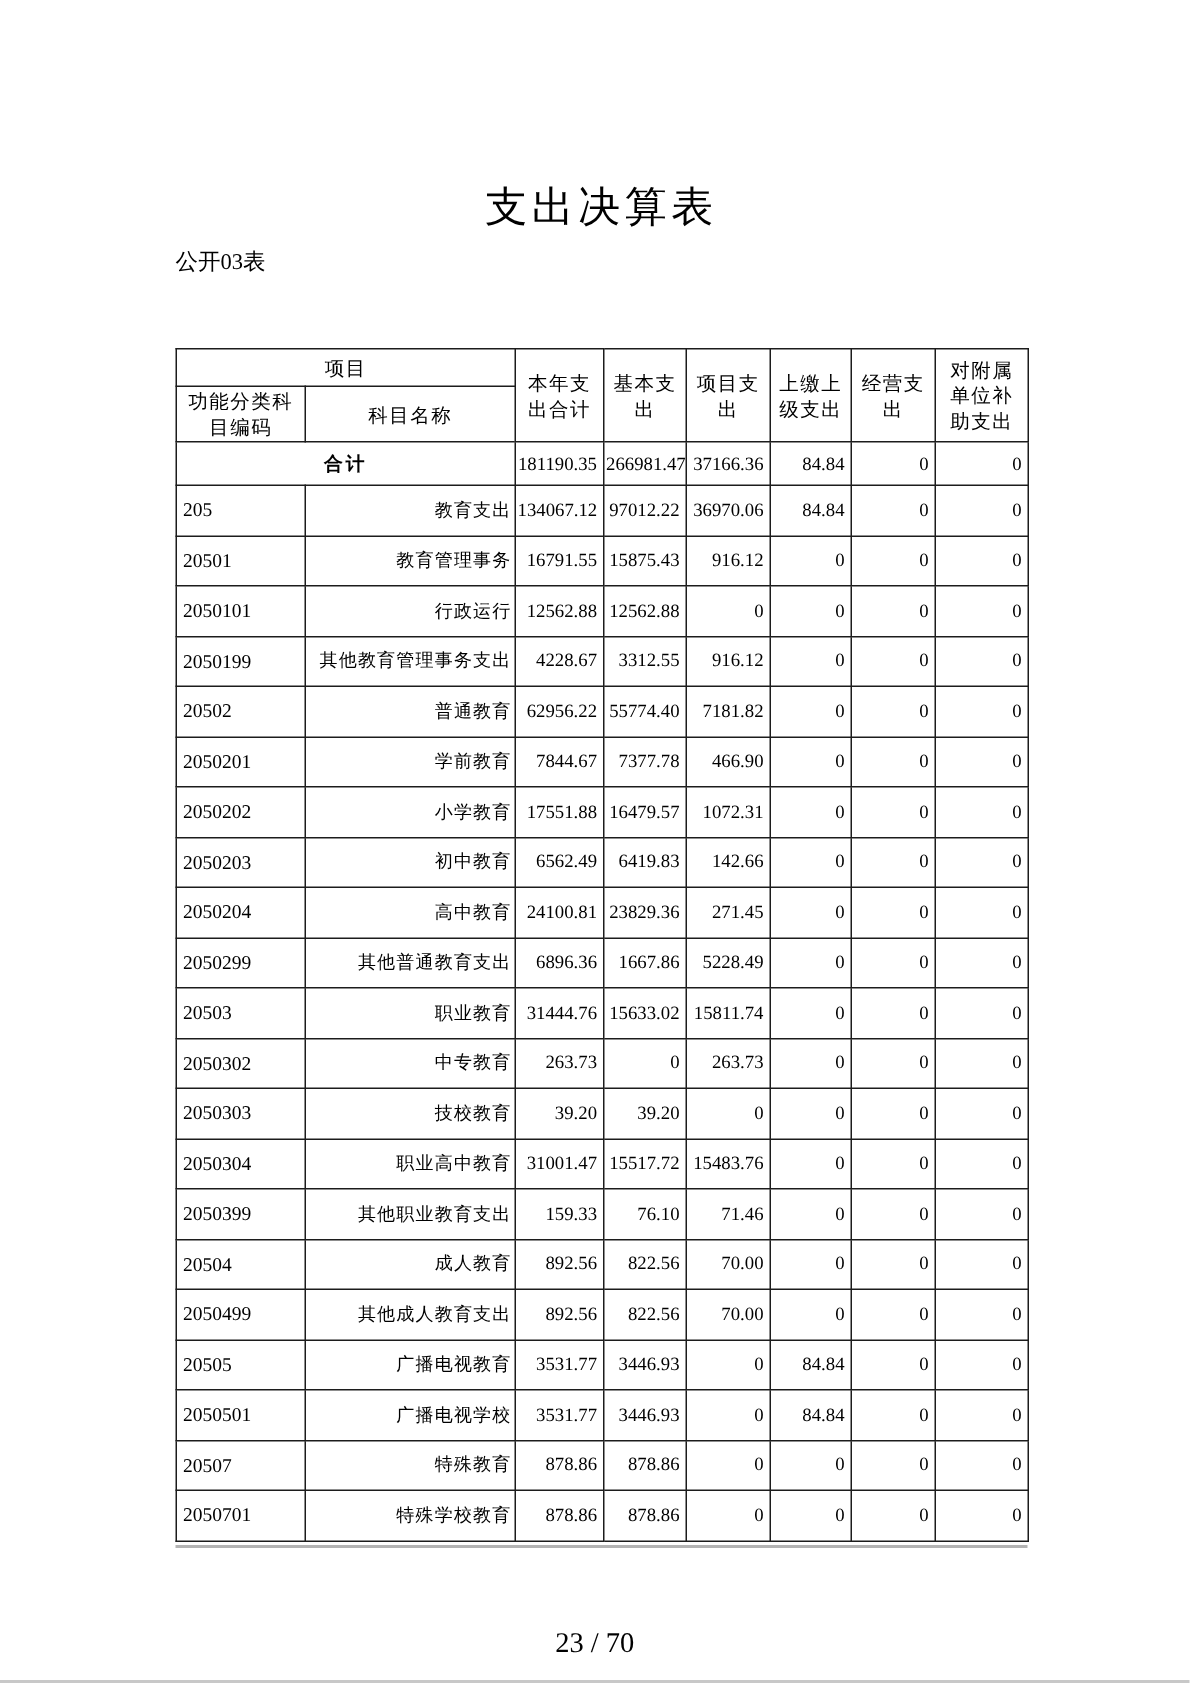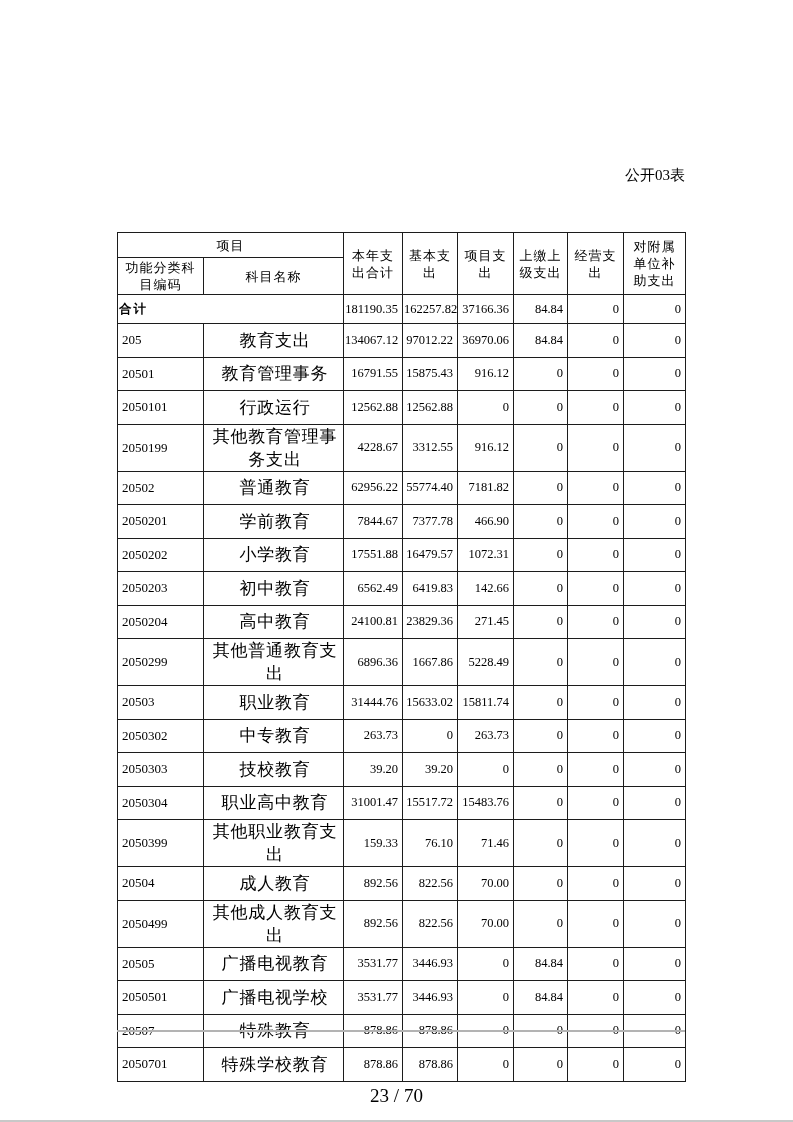--- a/index.html
+++ b/index.html
@@ -16,21 +16,21 @@
   .doc-title{
     position:absolute;left:117px;width:568px;top:121px;
     text-align:center;
     font-size:28px;
     letter-spacing:3px;
     line-height:36px;
     white-space:nowrap;
   }
   .form-no{
     position:absolute;left:117px;width:568px;top:166px;
-    text-align:right;
+    text-align:left;
     font-size:15px;
     line-height:18px;
   }
   .meta-row{
     position:absolute;left:117px;width:568px;top:199px;
     display:flex;justify-content:space-between;
     font-size:15px;line-height:19px;
   }
 
   table.exp{
@@ -48,42 +48,43 @@
     letter-spacing:1px;
     text-align:center;
     line-height:17px;
     padding:1px 3px;
   }
   tr.h1{height:25px;margin-top:32px;}
   tr.h2{height:36px;}
   tbody tr{height:33.5px;}
   tbody tr.total-row{height:29px;}
   td.c-code{font-size:13px;text-align:left;padding:0 2px 0 4px;}
-  td.c-name{font-size:17px;letter-spacing:0.8px;text-align:center;padding:0 2px 0 5px;}
+  td.c-name{font-size:12px;letter-spacing:0.8px;text-align:right;padding:0 2px 0 5px;}
   td.c-num{font-size:12.5px;text-align:right;padding:0 4px 0 1px;}
-  td.c-label{font-size:12.5px;font-weight:bold;letter-spacing:2px;}
+  td.c-label{font-size:12.5px;font-weight:bold;letter-spacing:2px;text-align:center;}
 
   .table-bottom-rule{
     position:absolute;left:117px;top:1030px;width:568px;height:2px;
     background:#b3b3b3;
   }
   .page-number{
     position:absolute;left:0;width:793px;top:1084px;
     text-align:center;font-size:19px;line-height:24px;
   }
   .page-bottom-edge{
     position:absolute;left:0;bottom:0;width:793px;height:2px;
     background:#c8c8c8;
   }
 </style>
 </head>
 <body>
 
 <div class="page">
 
+  <div class="doc-title">支出决算表</div>
 
   <div class="form-no">公开03表</div>
 
 
   <table class="exp">
     <colgroup>
       <col style="width:86px">
       <col style="width:140px">
       <col style="width:59px">
       <col style="width:55px">
@@ -104,21 +105,21 @@
       </tr>
       <tr class="h2">
         <th>功能分类科目编码</th>
         <th>科目名称</th>
       </tr>
     </thead>
     <tbody>
         <tr class="total-row">
           <td colspan="2" class="c-label">合计</td>
           <td class="c-num">181190.35</td>
-          <td class="c-num">162257.82</td>
+          <td class="c-num">266981.47</td>
           <td class="c-num">37166.36</td>
           <td class="c-num">84.84</td>
           <td class="c-num">0</td>
           <td class="c-num">0</td>
         </tr>
         <tr>
           <td class="c-code">205</td>
           <td class="c-name">教育支出</td>
           <td class="c-num">134067.12</td>
           <td class="c-num">97012.22</td>

